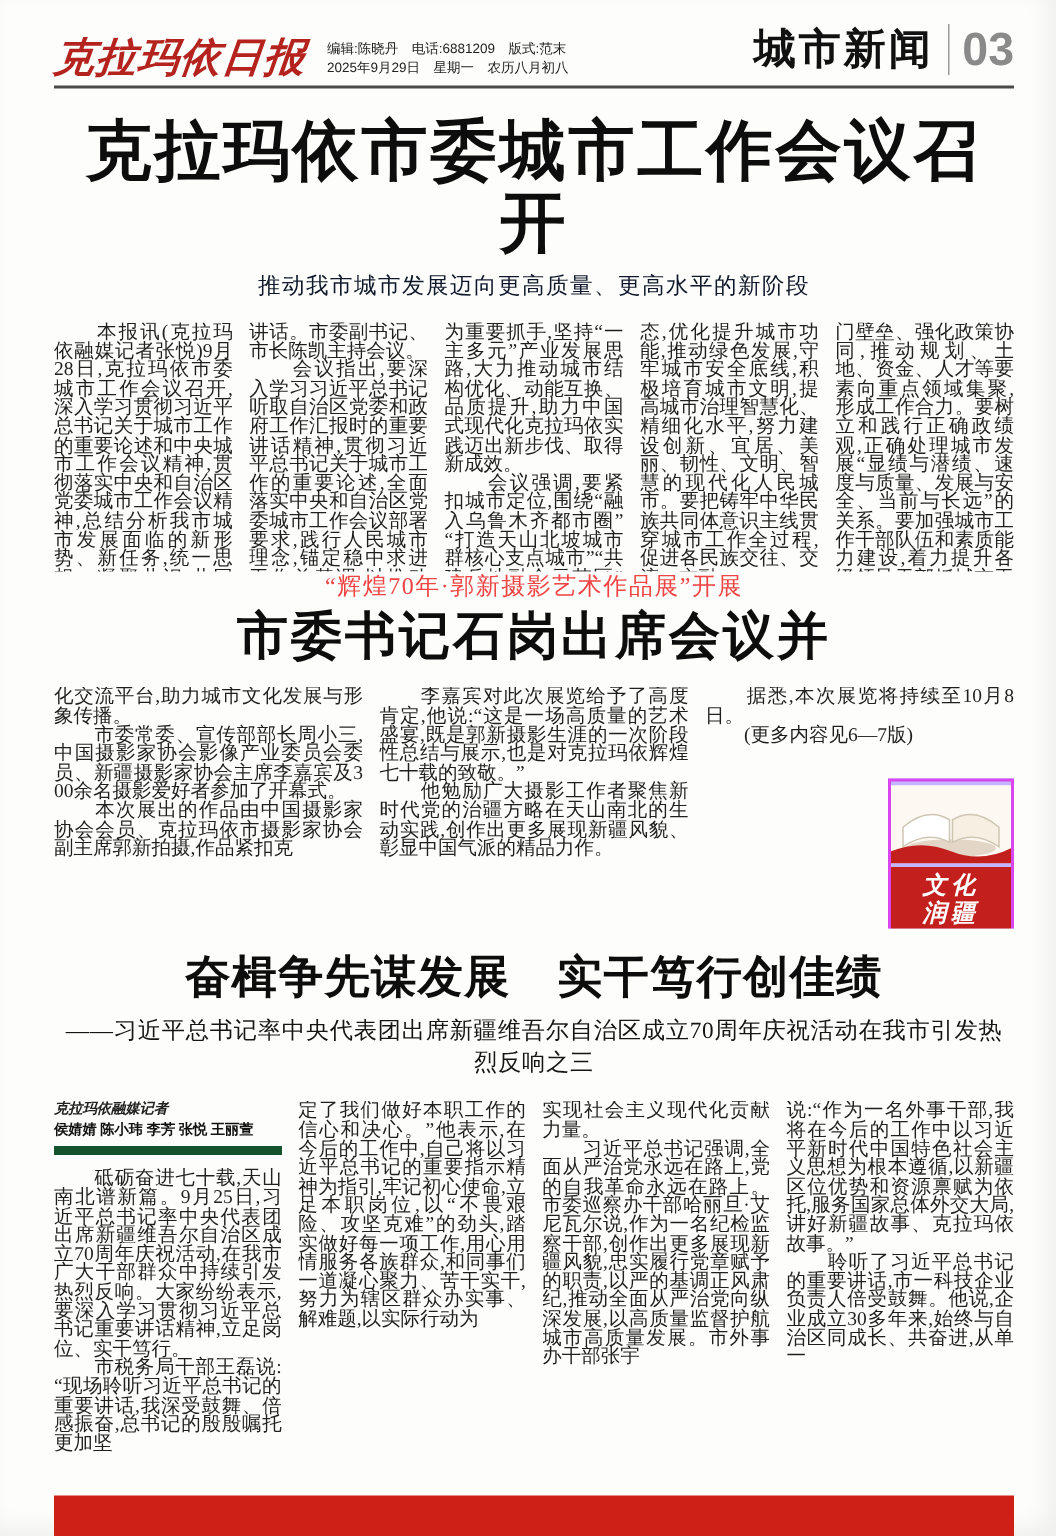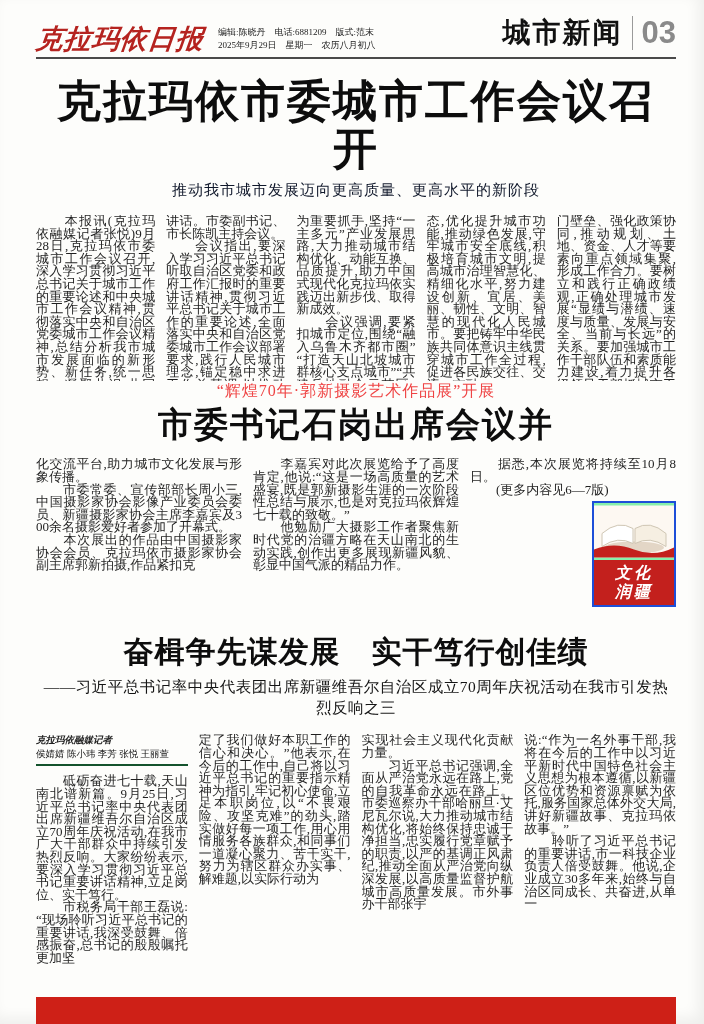--- a/index.html
+++ b/index.html
@@ -12,21 +12,21 @@
   .content{position:absolute;left:36px;top:14px;width:640px;}
 
   
   .masthead{display:flex;align-items:flex-end;border-bottom:2px solid #4a4a4a;padding-bottom:5px;}
   .paper-logo{
     font-size:27px;font-weight:900;font-style:italic;color:#b5231f;
     letter-spacing:1px;line-height:1;transform:skewX(-6deg);
     font-family:"DejaVu Serif",serif;white-space:nowrap;
   }
   .mast-info{margin-left:14px;font-size:9px;line-height:13px;color:#222;
-    font-family:Liberation Serif, serif;}
+    font-family:Liberation Sans, sans-serif;}
   .mast-right{margin-left:auto;display:flex;align-items:center;}
   .section-title{font-size:28px;font-weight:900;letter-spacing:2px;color:#111;
     font-family:"Liberation Serif",serif;}
   .mast-divider{width:1px;height:34px;background:#9a9a9a;margin:0 9px;}
   .page-number{font-size:31px;font-weight:900;color:#8a8a8a;
     font-family:"Liberation Sans",sans-serif;}
 
   
   .headline-xl{font-size:44px;font-weight:900;text-align:center;color:#0d0d0d;
     letter-spacing:2px;line-height:1.08;margin:18px 0 0 0;
@@ -47,26 +47,26 @@
   .coltext{
     font-size:13px;line-height:12.6px;text-align:justify;color:#1f1f1f;
     white-space:pre-line;word-break:break-all;
   }
   .cols-a1{height:166px;}
   .cols-a2{height:161px;}
   .cols-a3{height:247px;}
 
   
   .byline-role{font-size:9.5px;font-style:italic;font-weight:bold;color:#222;line-height:13px;}
-  .byline-names{font-size:9.5px;font-weight:normal;color:#111;line-height:14px;
-    border-bottom:2px solid #14532d;padding-bottom:3px;margin-bottom:9px;}
+  .byline-names{font-size:9.5px;font-weight:bold;color:#111;line-height:14px;
+    border-bottom:6px solid #14532d;padding-bottom:3px;margin-bottom:9px;}
 
   
-  .badge{width:80px;height:102px;border:2px solid #1d4ed8;background:#86efac;
-    margin-left:auto;margin-top:5px;display:flex;flex-direction:column;}
+  .badge{width:80px;height:102px;border:2px solid #d946ef;background:#c4b5fd;
+    margin-left:auto;margin-top:23px;display:flex;flex-direction:column;}
   .badge-book{flex:1;display:block;width:100%;}
   .badge-label{background:#c3201d;color:#fff;text-align:center;
     font-size:16px;line-height:19px;font-weight:bold;font-style:italic;
     padding:3px 0 4px 0;font-family:"Liberation Serif",serif;letter-spacing:3px;}
 
   
   .banner{margin-top:16px;height:86px;background:#ce2017;display:flex;
     align-items:center;padding:0 18px;box-sizing:border-box;}
 </style>
 </head>
@@ -139,21 +139,21 @@
       <div class="dashline">——习近平总书记率中央代表团出席新疆维吾尔自治区成立70周年庆祝活动在我市引发热烈反响之三</div>
       <div class="cols cols-a3">
         <div class="col">
           <div class="byline-role">克拉玛依融媒记者</div>
           <div class="byline-names">侯婧婧 陈小玮 李芳 张悦 王丽萱</div>
           <div class="coltext">　　砥砺奋进七十载,天山南北谱新篇。9月25日,习近平总书记率中央代表团出席新疆维吾尔自治区成立70周年庆祝活动,在我市广大干部群众中持续引发热烈反响。大家纷纷表示,要深入学习贯彻习近平总书记重要讲话精神,立足岗位、实干笃行。
 　　市税务局干部王磊说:“现场聆听习近平总书记的重要讲话,我深受鼓舞、倍感振奋,总书记的殷殷嘱托更加坚</div>
         </div>
         <div class="col coltext">定了我们做好本职工作的信心和决心。”他表示,在今后的工作中,自己将以习近平总书记的重要指示精神为指引,牢记初心使命,立足本职岗位,以“不畏艰险、攻坚克难”的劲头,踏实做好每一项工作,用心用情服务各族群众,和同事们一道凝心聚力、苦干实干,努力为辖区群众办实事、解难题,以实际行动为</div>
         <div class="col coltext">实现社会主义现代化贡献力量。
-　　习近平总书记强调,全面从严治党永远在路上,党的自我革命永远在路上。市委巡察办干部哈丽旦·艾尼瓦尔说,大力推动城市结构优化,将始终保持忠诚干净担当,忠实履行党章赋予的职责,以严的基调正风肃纪,推动全面从严治党向纵深发展,以高质量监督护航城市高质量发展。市外事办干部张宇</div>
+　　习近平总书记强调,全面从严治党永远在路上,党的自我革命永远在路上。市委巡察办干部哈丽旦·艾尼瓦尔说,作为一名纪检监察干部,创作出更多展现新疆风貌,忠实履行党章赋予的职责,以严的基调正风肃纪,推动全面从严治党向纵深发展,以高质量监督护航城市高质量发展。市外事办干部张宇</div>
         <div class="col coltext">说:“作为一名外事干部,我将在今后的工作中以习近平新时代中国特色社会主义思想为根本遵循,以新疆区位优势和资源禀赋为依托,服务国家总体外交大局,讲好新疆故事、克拉玛依故事。”
 　　聆听了习近平总书记的重要讲话,市一科技企业负责人倍受鼓舞。他说,企业成立30多年来,始终与自治区同成长、共奋进,从单一</div>
       </div>
     </div>
 
     <div class="banner">
       
       
     </div>
 

